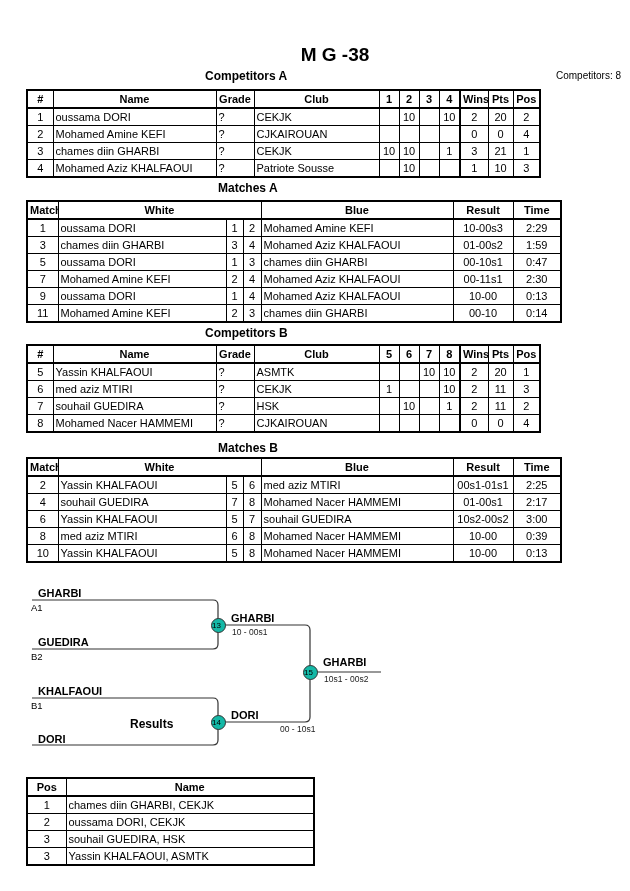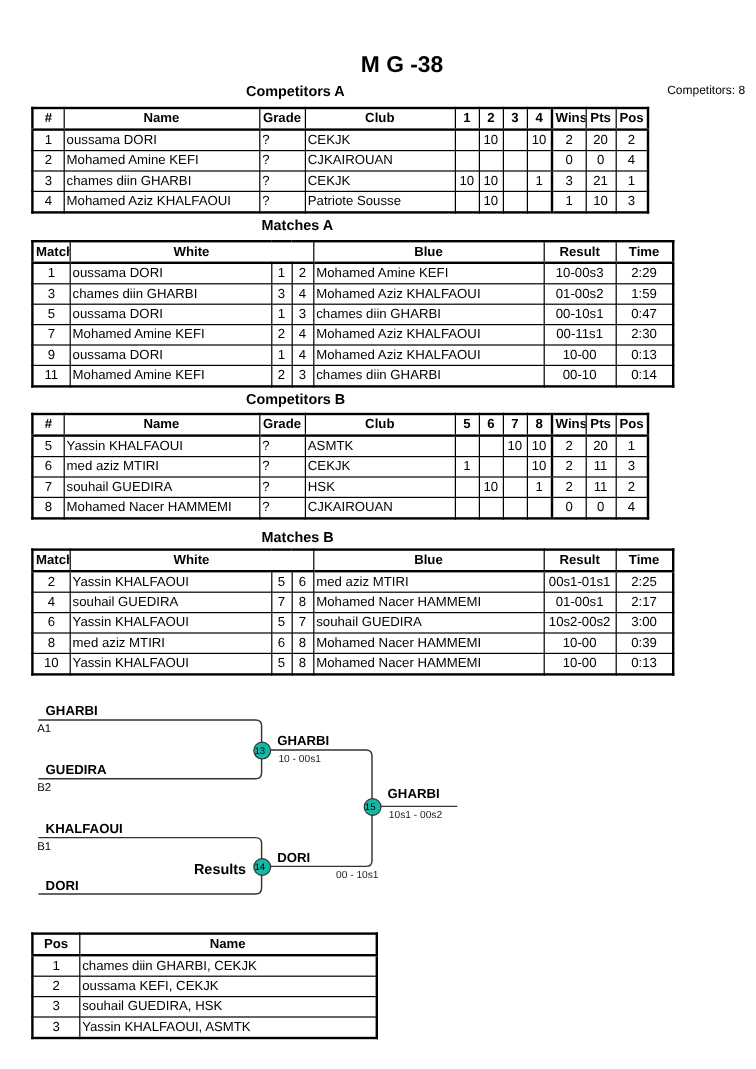--- a/index.html
+++ b/index.html
@@ -366,38 +366,38 @@
 
     <div class="abs bcircle" style="left:211px;top:140px;">14</div>
     <div class="abs bname" style="left:231px;top:134px;">DORI</div>
     <div class="abs bscore" style="left:232px;top:149px;margin-left:48px;">00 - 10s1</div>
 
     <div class="abs bcircle" style="left:303px;top:90px;">15</div>
     <div class="abs bname" style="left:323px;top:81px;">GHARBI</div>
     <div class="abs bscore" style="left:324px;top:99px;">10s1 - 00s2</div>
   </div>
 
-  <div class="abs h-section" style="left:130px;top:717px;width:75px;text-align:right;">Results</div>
+  <div class="abs h-section" style="left:130px;top:717px;width:75px;text-align:left;">Results</div>
   <table class="grid" style="left:26px;top:777px;width:287px;">
     <colgroup>
         <col style="width:39px">
         <col style="width:248px">
       </colgroup>
     <tbody>
         <tr>
       <th>Pos</th>
       <th>Name</th>
     </tr>
     <tr>
       <td class="tc">1</td>
       <td class="tl">chames diin GHARBI, CEKJK</td>
     </tr>
     <tr>
       <td class="tc">2</td>
-      <td class="tl">oussama KEFI, CEKJK</td>
+      <td class="tl">oussama DORI, CEKJK</td>
     </tr>
     <tr>
       <td class="tc">3</td>
       <td class="tl">souhail GUEDIRA, HSK</td>
     </tr>
     <tr>
       <td class="tc">3</td>
       <td class="tl">Yassin KHALFAOUI, ASMTK</td>
     </tr>
   </tbody>

